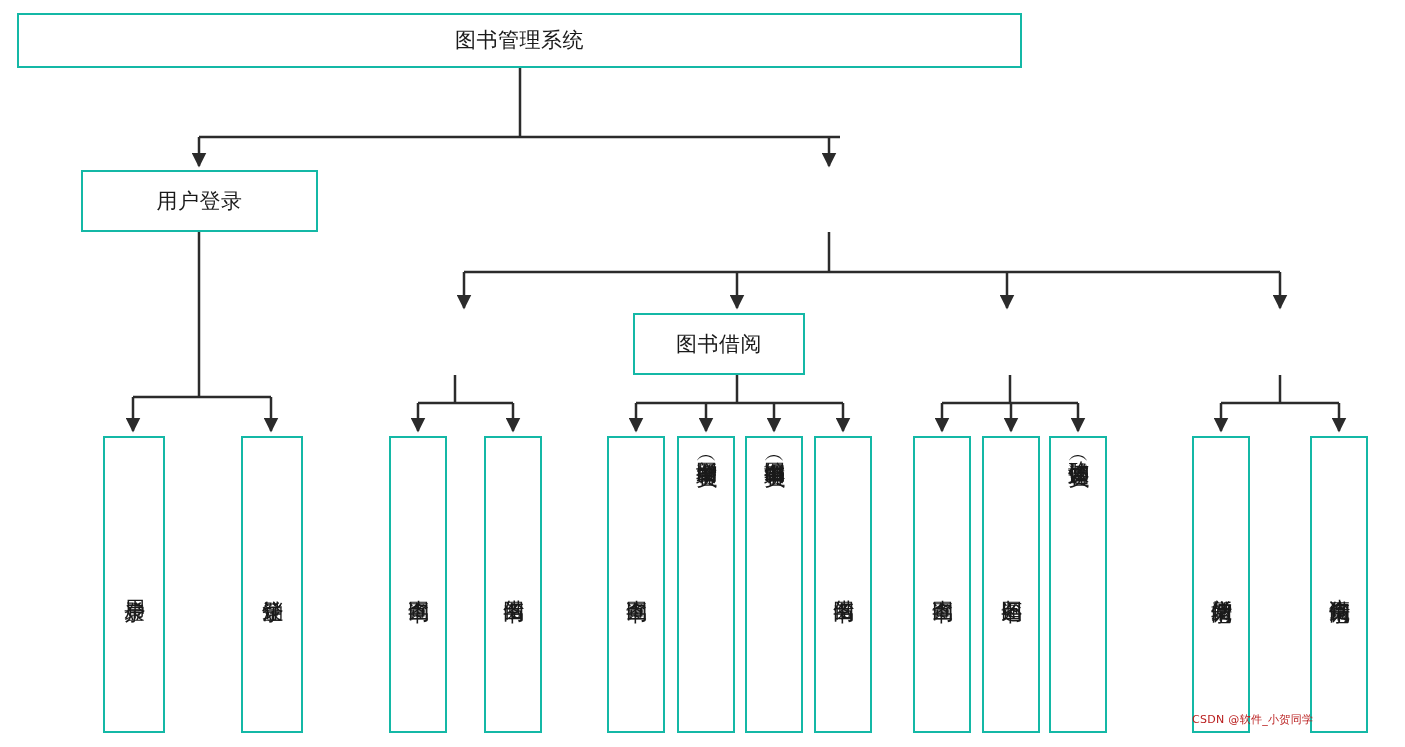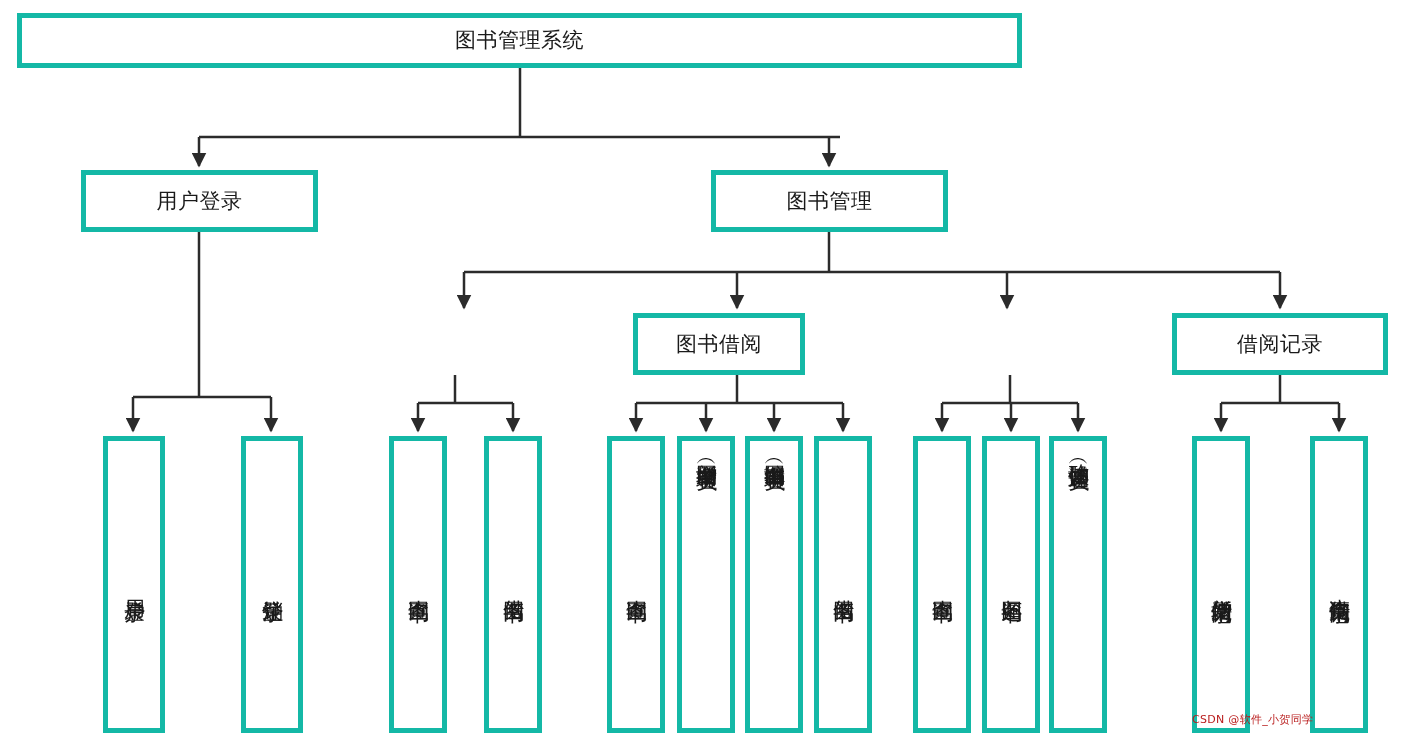--- a/index.html
+++ b/index.html
@@ -25,21 +25,21 @@
     left: 0;
     top: 0;
     width: 1405px;
     height: 747px;
     pointer-events: none;
   }
   .node {
     position: absolute;
     box-sizing: border-box;
     background: #ffffff;
-    border: 5px solid #14b8a6;
+    border: 2px solid #14b8a6;
     display: flex;
     align-items: center;
     justify-content: center;
     color: #1a1a1a;
     z-index: 2;
   }
   .node .lbl {
     display: block;
     text-align: center;
     line-height: 1.18;
@@ -142,30 +142,24 @@
     </g>
   </svg>
 
   <div class="node root horiz" style="left:17px; top:13px; width:1005px; height:55px;">
     <span class="lbl">图书管理系统</span>
   </div>
 
   <div class="node horiz" style="left:81px; top:170px; width:237px; height:62px;">
     <span class="lbl">用户登录</span>
   </div>
-  <div class="node horiz" style="left:711px; top:170px; width:237px; height:62px;">
-    <span class="lbl">图书管理</span>
-  </div>
 
   <div class="node horiz" style="left:633px; top:313px; width:172px; height:62px;">
     <span class="lbl">图书借阅</span>
   </div>
-  <div class="node horiz" style="left:1172px; top:313px; width:216px; height:62px;">
-    <span class="lbl">借阅记录</span>
-  </div>
 
   <div class="node leaf centered" style="left:103px; top:436px; width:62px; height:297px;">
     <span class="lbl">用户登录</span>
   </div>
   <div class="node leaf centered" style="left:241px; top:436px; width:62px; height:297px;">
     <span class="lbl">注销登录</span>
   </div>
 
   <div class="node leaf centered" style="left:389px; top:436px; width:58px; height:297px;">
     <span class="lbl">查询图书</span>

